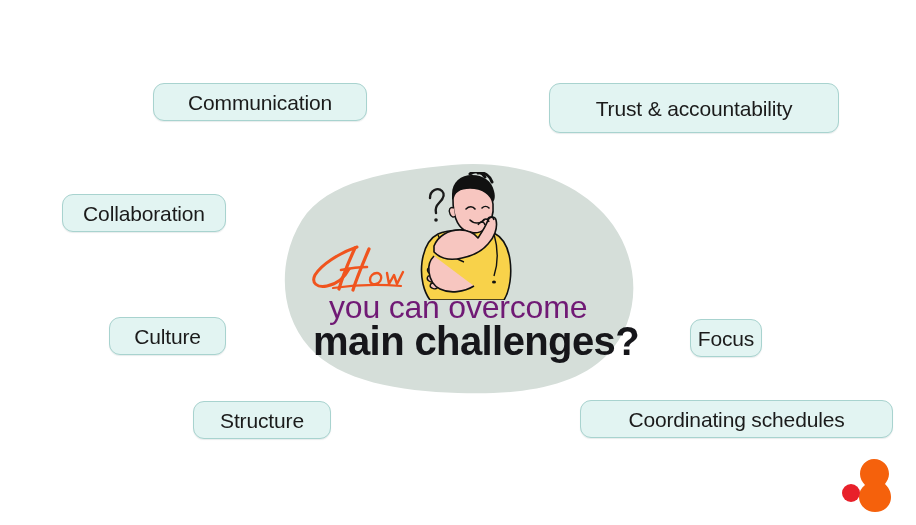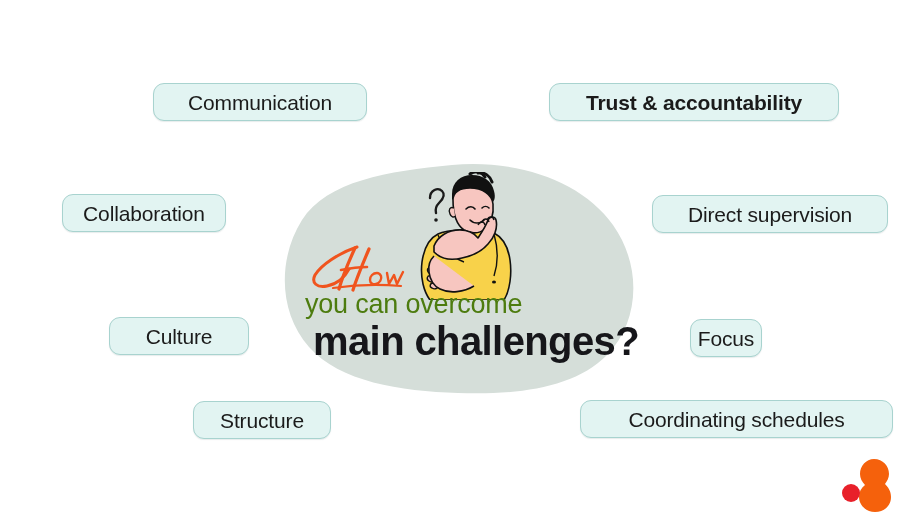--- a/index.html
+++ b/index.html
@@ -46,25 +46,25 @@
     position: absolute;
     left: 0px;
     top: 0px;
     width: 120px;
     height: 52px;
   }
   .how-script svg { display:block; width:100%; height:100%; }
 
   .line-regular {
     position: absolute;
-    left: 0;
+    left: 24px;
     top: 48px;
-    font-size: 27px;
+    font-size: 32px;
     font-weight: 400;
-    color: #4d7c0f;
+    color: #701a75;
     letter-spacing: -0.2px;
     white-space: nowrap;
     line-height: 1;
   }
   .line-bold {
     position: absolute;
     left: 8px;
     top: 78px;
     font-size: 40px;
     font-weight: 700;
@@ -98,24 +98,24 @@
     letter-spacing: -0.15px;
     display: flex;
     align-items: center;
     justify-content: center;
     white-space: nowrap;
     line-height: 1;
     box-shadow: 0 1px 1px rgba(120,150,150,0.18);
     margin-left: 20px;
   }
   .pill-communication { left: 133px; top: 83px;  width: 214px; height: 38px; }
-  .pill-trust         { left: 529px; top: 83px;  width: 290px; height: 38px; font-weight: bold; }
+  .pill-trust         { left: 529px; top: 83px;  width: 290px; height: 50px; }
   .pill-collaboration { left: 42px;  top: 194px; width: 164px; height: 38px; }
   .pill-direct        { left: 632px; top: 195px; width: 236px; height: 38px; }
-  .pill-culture       { left: 89px;  top: 317px; width: 140px; height: 38px; }
+  .pill-culture       { left: 89px;  top: 317px; width: 117px; height: 38px; }
   .pill-focus         { left: 670px; top: 319px; width: 72px;  height: 38px; }
   .pill-structure     { left: 173px; top: 401px; width: 138px; height: 38px; }
   .pill-coordinating  { left: 560px; top: 400px; width: 313px; height: 38px; }
 
   
   .logo {
     position: absolute;
     left: 841px;
     top: 457px;
     width: 58px;
@@ -220,21 +220,20 @@
     <div class="line-regular">you can overcome</div>
     <div class="line-bold">main challenges?</div>
   </div>
 
   <div class="pill pill-communication">Communication</div>
 
   <div class="pill pill-trust">Trust &amp; accountability</div>
 
   <div class="pill pill-collaboration">Collaboration</div>
 
-  <div class="pill pill-direct">Direct supervision</div>
 
   <div class="pill pill-culture">Culture</div>
 
   <div class="pill pill-focus">Focus</div>
 
   <div class="pill pill-structure">Structure</div>
 
   <div class="pill pill-coordinating">Coordinating schedules</div>
 
   <div class="logo">

